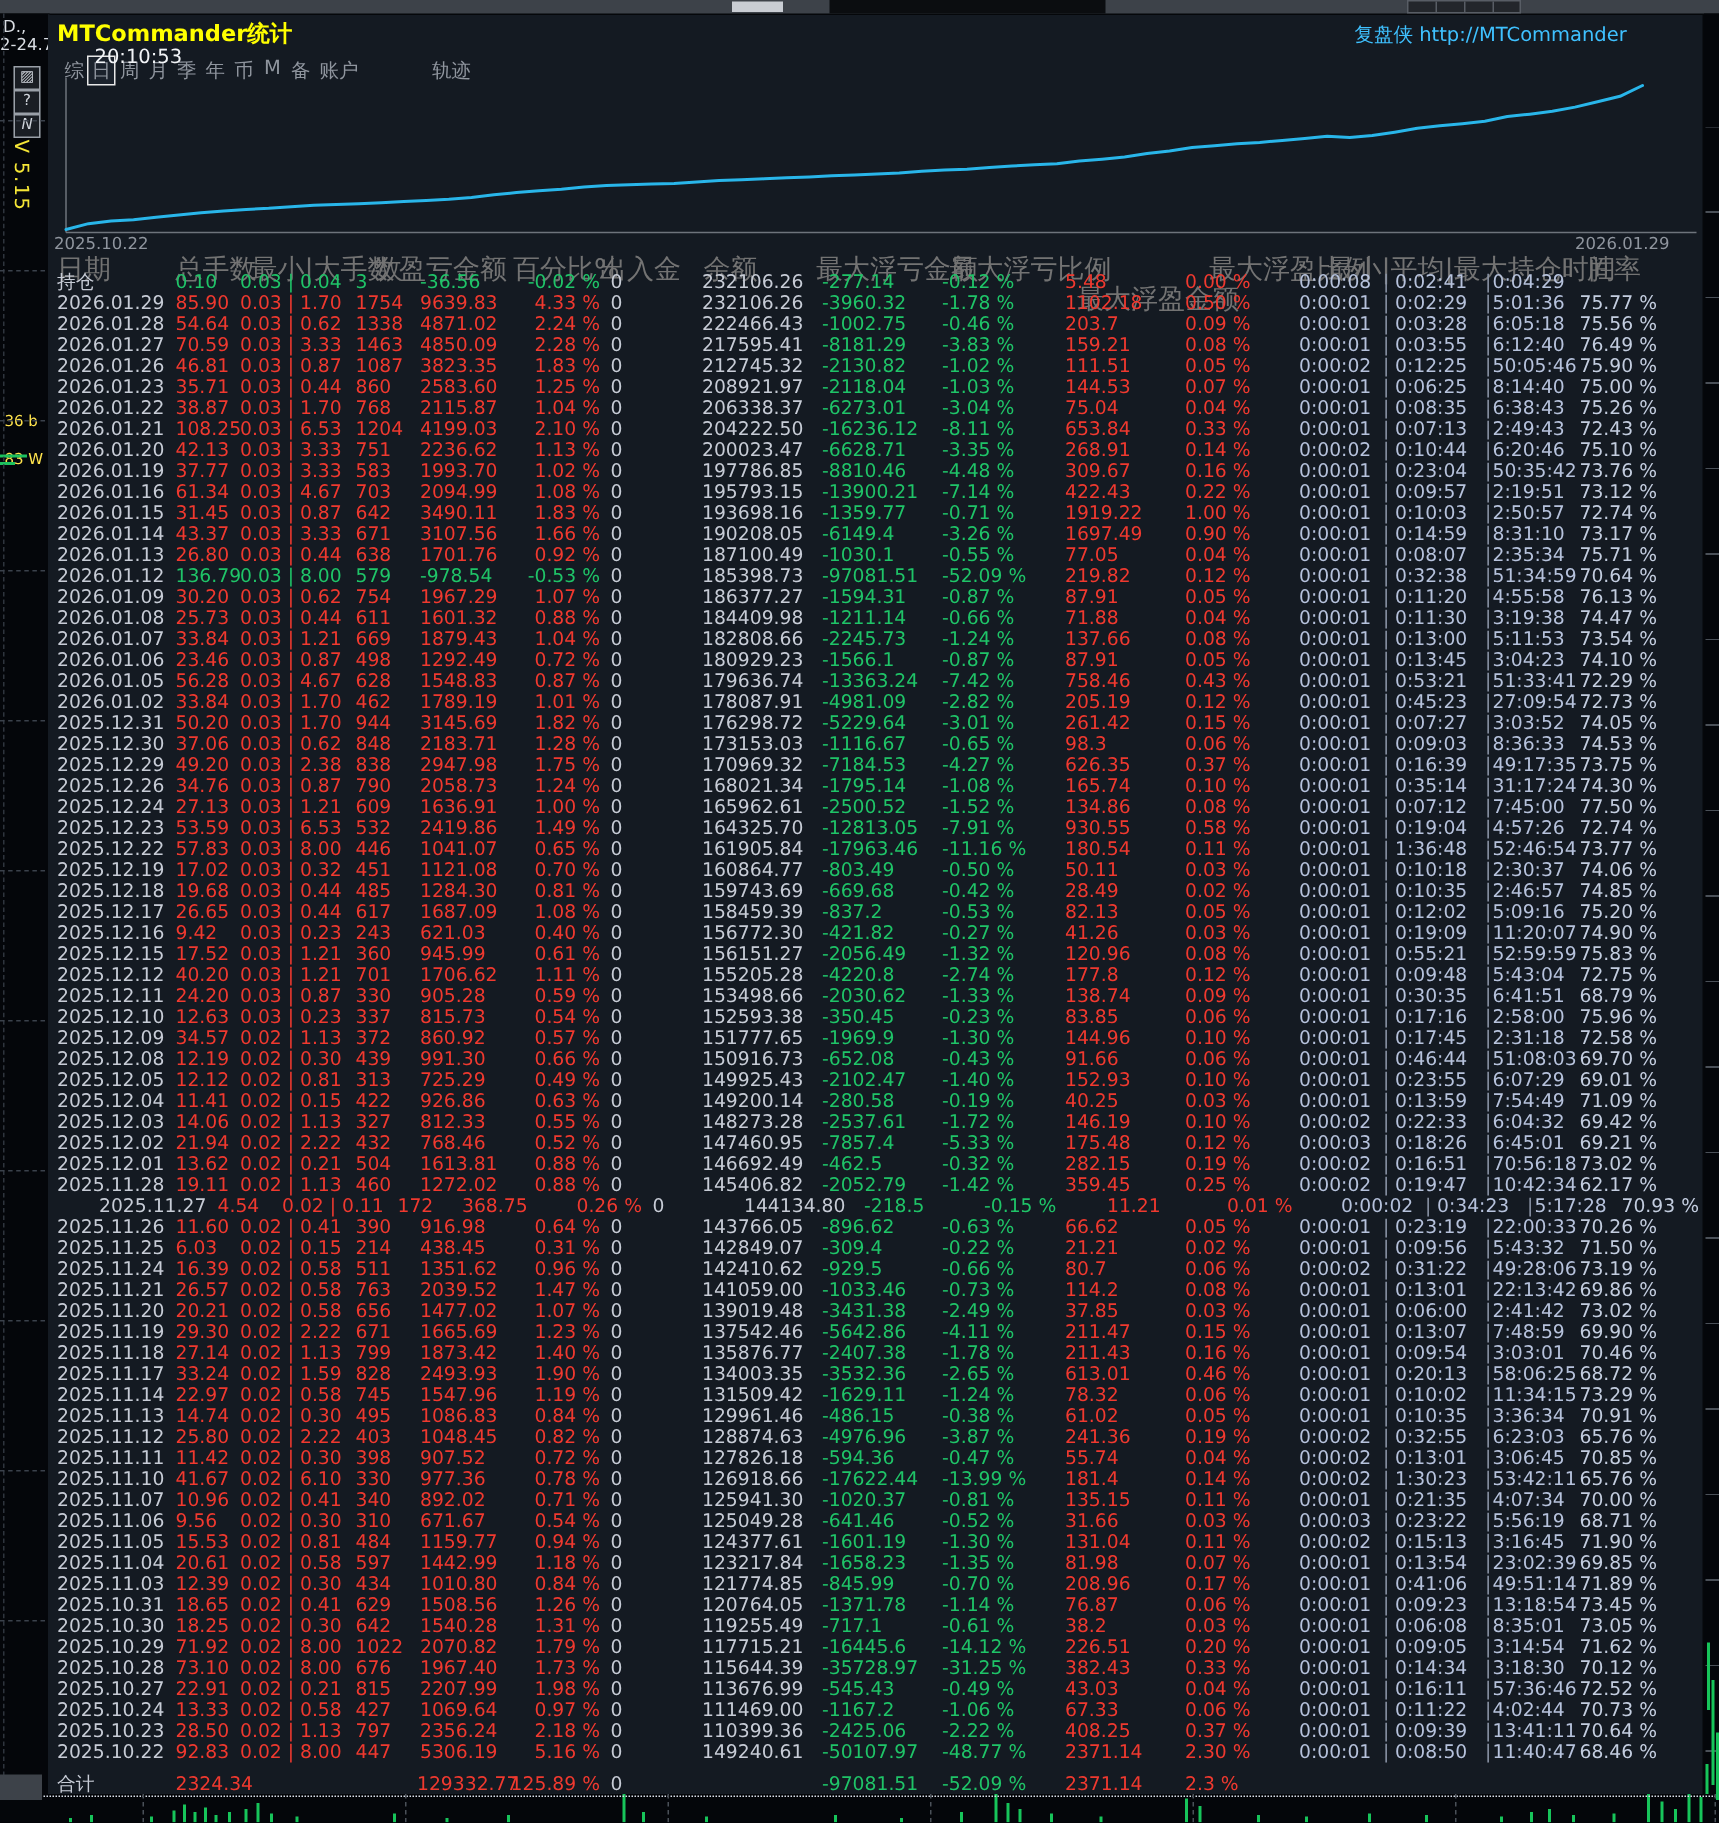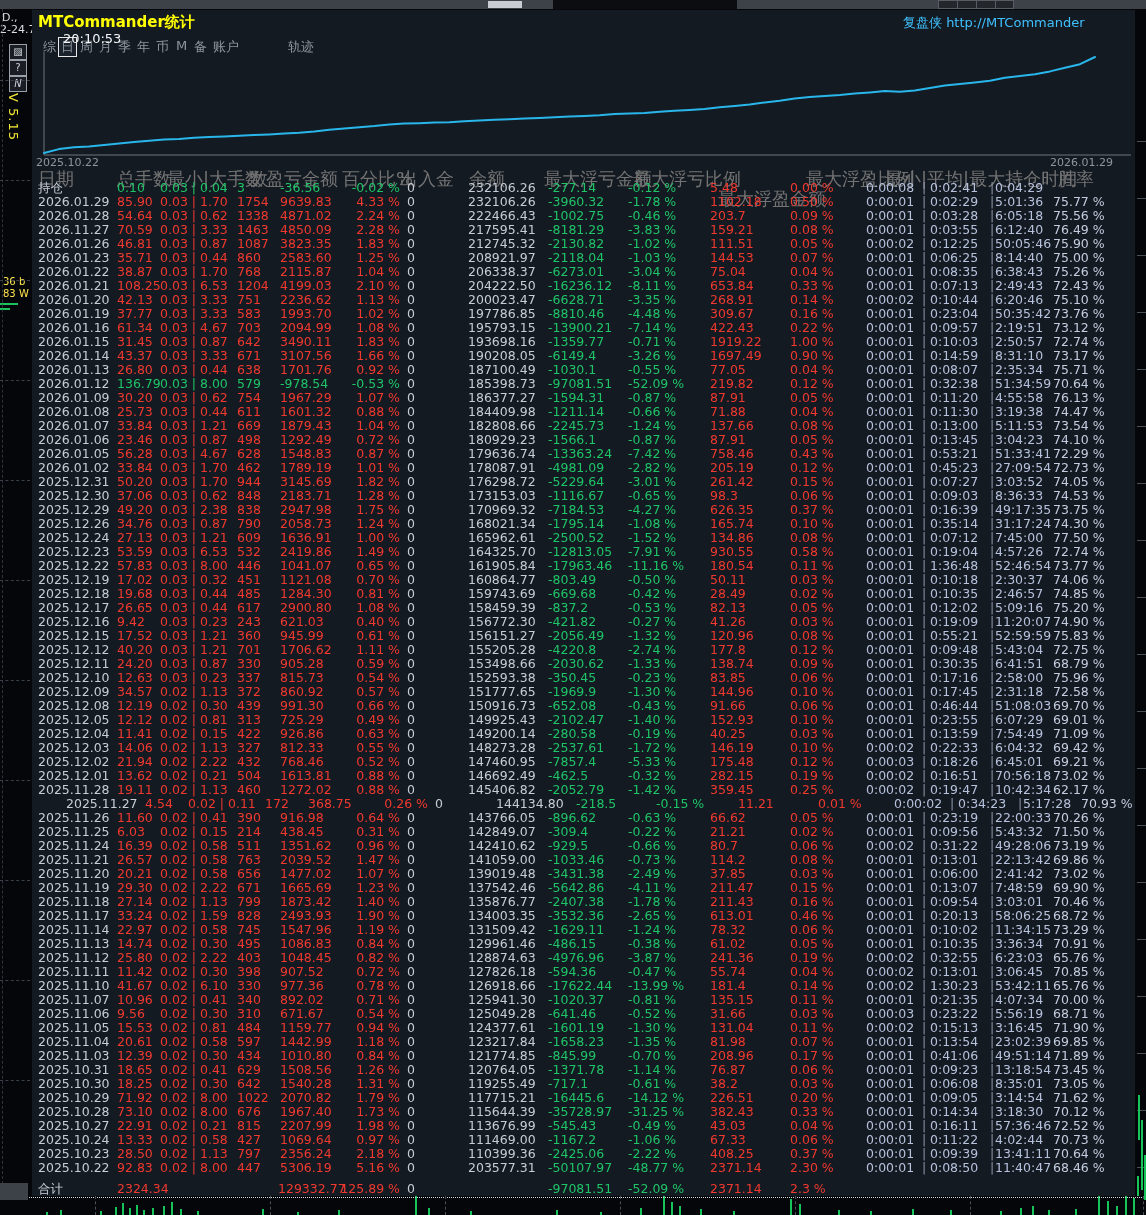--- a/index.html
+++ b/index.html
@@ -69,21 +69,21 @@
   </div>
 
   <div id="leftstrip">
     <span class="lx" style="left:2px;top:2px;">D.,</span>
     <span class="lx" style="left:0;top:14px;">2-24.78</span>
     <div class="lbox" style="top:35px;">▨</div>
     <div class="lbox" style="top:51px;">?</div>
     <div class="lbox" style="top:67px;font-style:italic;">N</div>
     <span id="ver">V 5.15</span>
     <span class="lfrag" style="left:3px;top:267px;">36 b</span>
-    <span class="lfrag" style="left:3px;top:279px;">83 W</span>
+    <span class="lfrag" style="left:3px;top:292px;">83 W</span>
     <div class="gdash" style="left:0;top:294px;width:18px;"></div>
     <div class="gdash" style="left:0;top:299px;width:10px;"></div>
   </div>
   <div id="leftvline"></div>
 
   <div id="rightstrip"></div>
   <div id="rightdashes"></div>
   <span class="wtri">◀</span>
 
   <div id="bottomstrip">
@@ -233,21 +233,21 @@
           <span class="c10">203.7</span>
           <span class="c11">0.09 %</span>
           <span class="c12">0:00:01</span>
           <span class="pp1">|</span>
           <span class="c13">0:03:28</span>
           <span class="pp2">|</span>
           <span class="c14">6:05:18</span>
           <span class="c15">75.56 %</span>
         </div>
         <div class="row" style="top: 213px;">
-          <span class="cdate">2026.11.27</span>
+          <span class="cdate">2026.01.27</span>
           <span class="c1 pos">70.59</span>
           <span class="c2 pos">0.03 | 3.33</span>
           <span class="c3 pos">1463</span>
           <span class="c4 pos">4850.09</span>
           <span class="c5 pos">2.28 %</span>
           <span class="c6">0</span>
           <span class="c7">217595.41</span>
           <span class="c8">-8181.29</span>
           <span class="c9">-3.83 %</span>
           <span class="c10">159.21</span>
@@ -777,21 +777,21 @@
           <span class="c13">0:10:35</span>
           <span class="pp2">|</span>
           <span class="c14">2:46:57</span>
           <span class="c15">74.85 %</span>
         </div>
         <div class="row" style="top: 591px;">
           <span class="cdate">2025.12.17</span>
           <span class="c1 pos">26.65</span>
           <span class="c2 pos">0.03 | 0.44</span>
           <span class="c3 pos">617</span>
-          <span class="c4 pos">2900.80</span>
+          <span class="c4 pos">1687.09</span>
           <span class="c5 pos">1.08 %</span>
           <span class="c6">0</span>
           <span class="c7">158459.39</span>
           <span class="c8">-837.2</span>
           <span class="c9">-0.53 %</span>
           <span class="c10">82.13</span>
           <span class="c11">0.05 %</span>
           <span class="c12">0:00:01</span>
           <span class="pp1">|</span>
           <span class="c13">0:12:02</span>
@@ -1580,21 +1580,21 @@
           <span class="c15">70.64 %</span>
         </div>
         <div class="row" style="top: 1151px;">
           <span class="cdate">2025.10.22</span>
           <span class="c1 pos">92.83</span>
           <span class="c2 pos">0.02 | 8.00</span>
           <span class="c3 pos">447</span>
           <span class="c4 pos">5306.19</span>
           <span class="c5 pos">5.16 %</span>
           <span class="c6">0</span>
-          <span class="c7">203577.31</span>
+          <span class="c7">149240.61</span>
           <span class="c8">-50107.97</span>
           <span class="c9">-48.77 %</span>
           <span class="c10">2371.14</span>
           <span class="c11">2.30 %</span>
           <span class="c12">0:00:01</span>
           <span class="pp1">|</span>
           <span class="c13">0:08:50</span>
           <span class="pp2">|</span>
           <span class="c14">11:40:47</span>
           <span class="c15">68.46 %</span>

